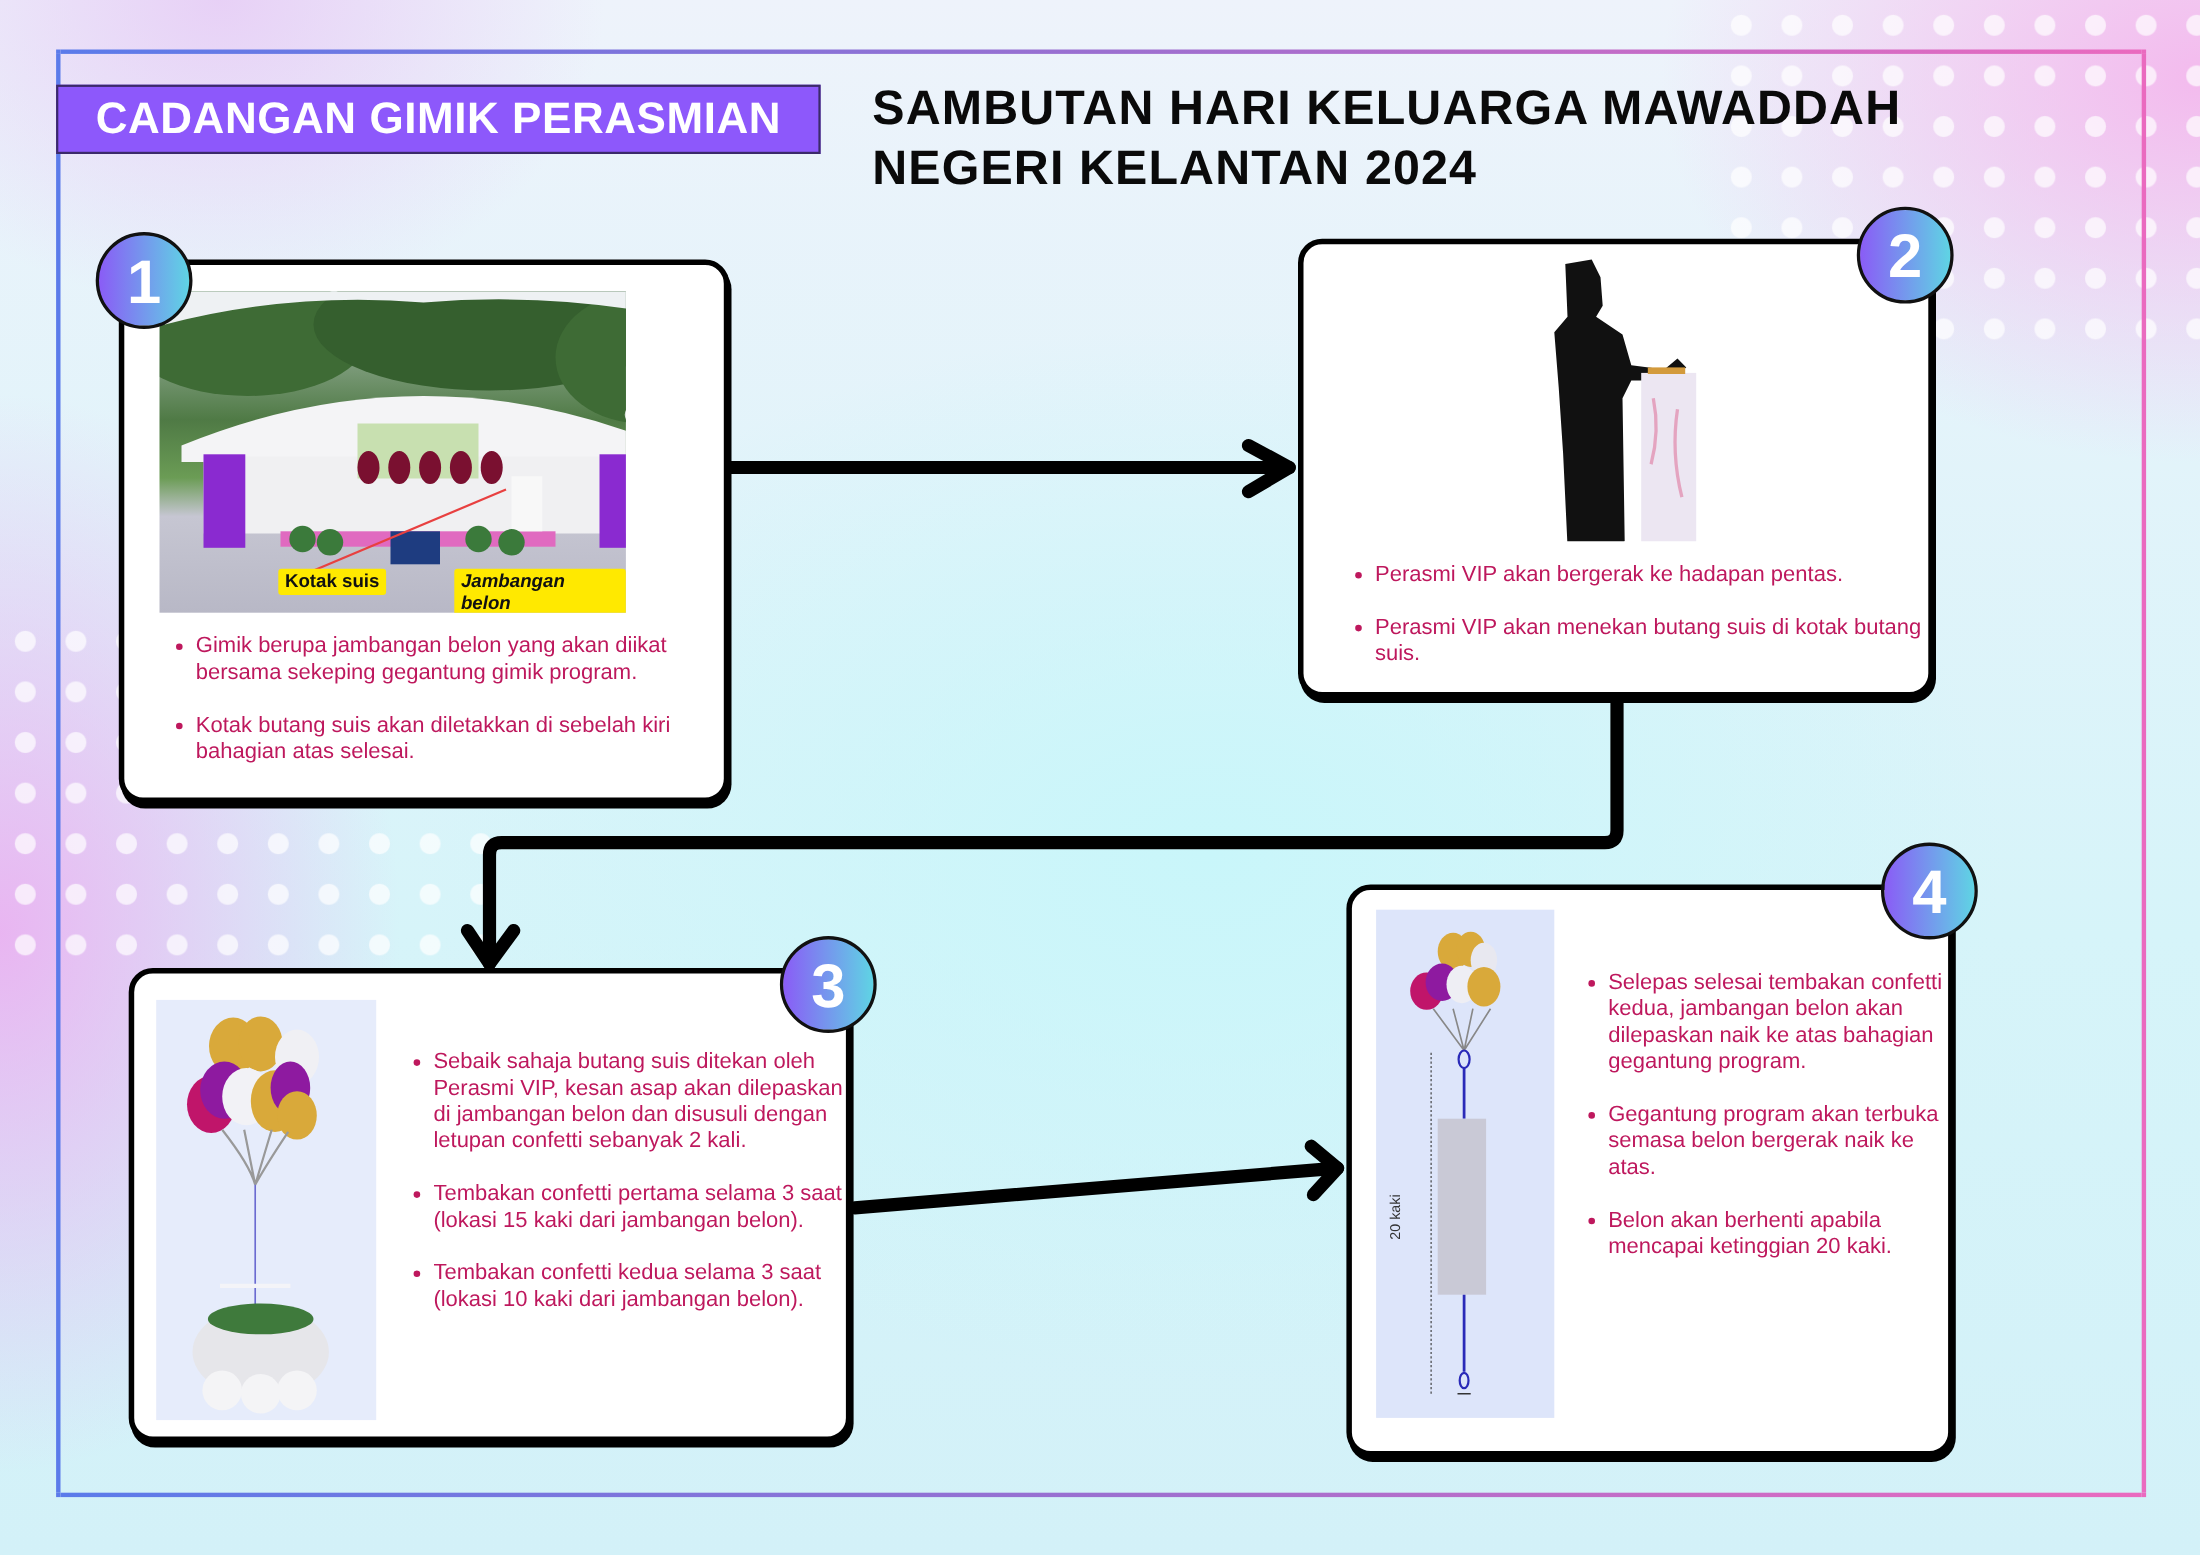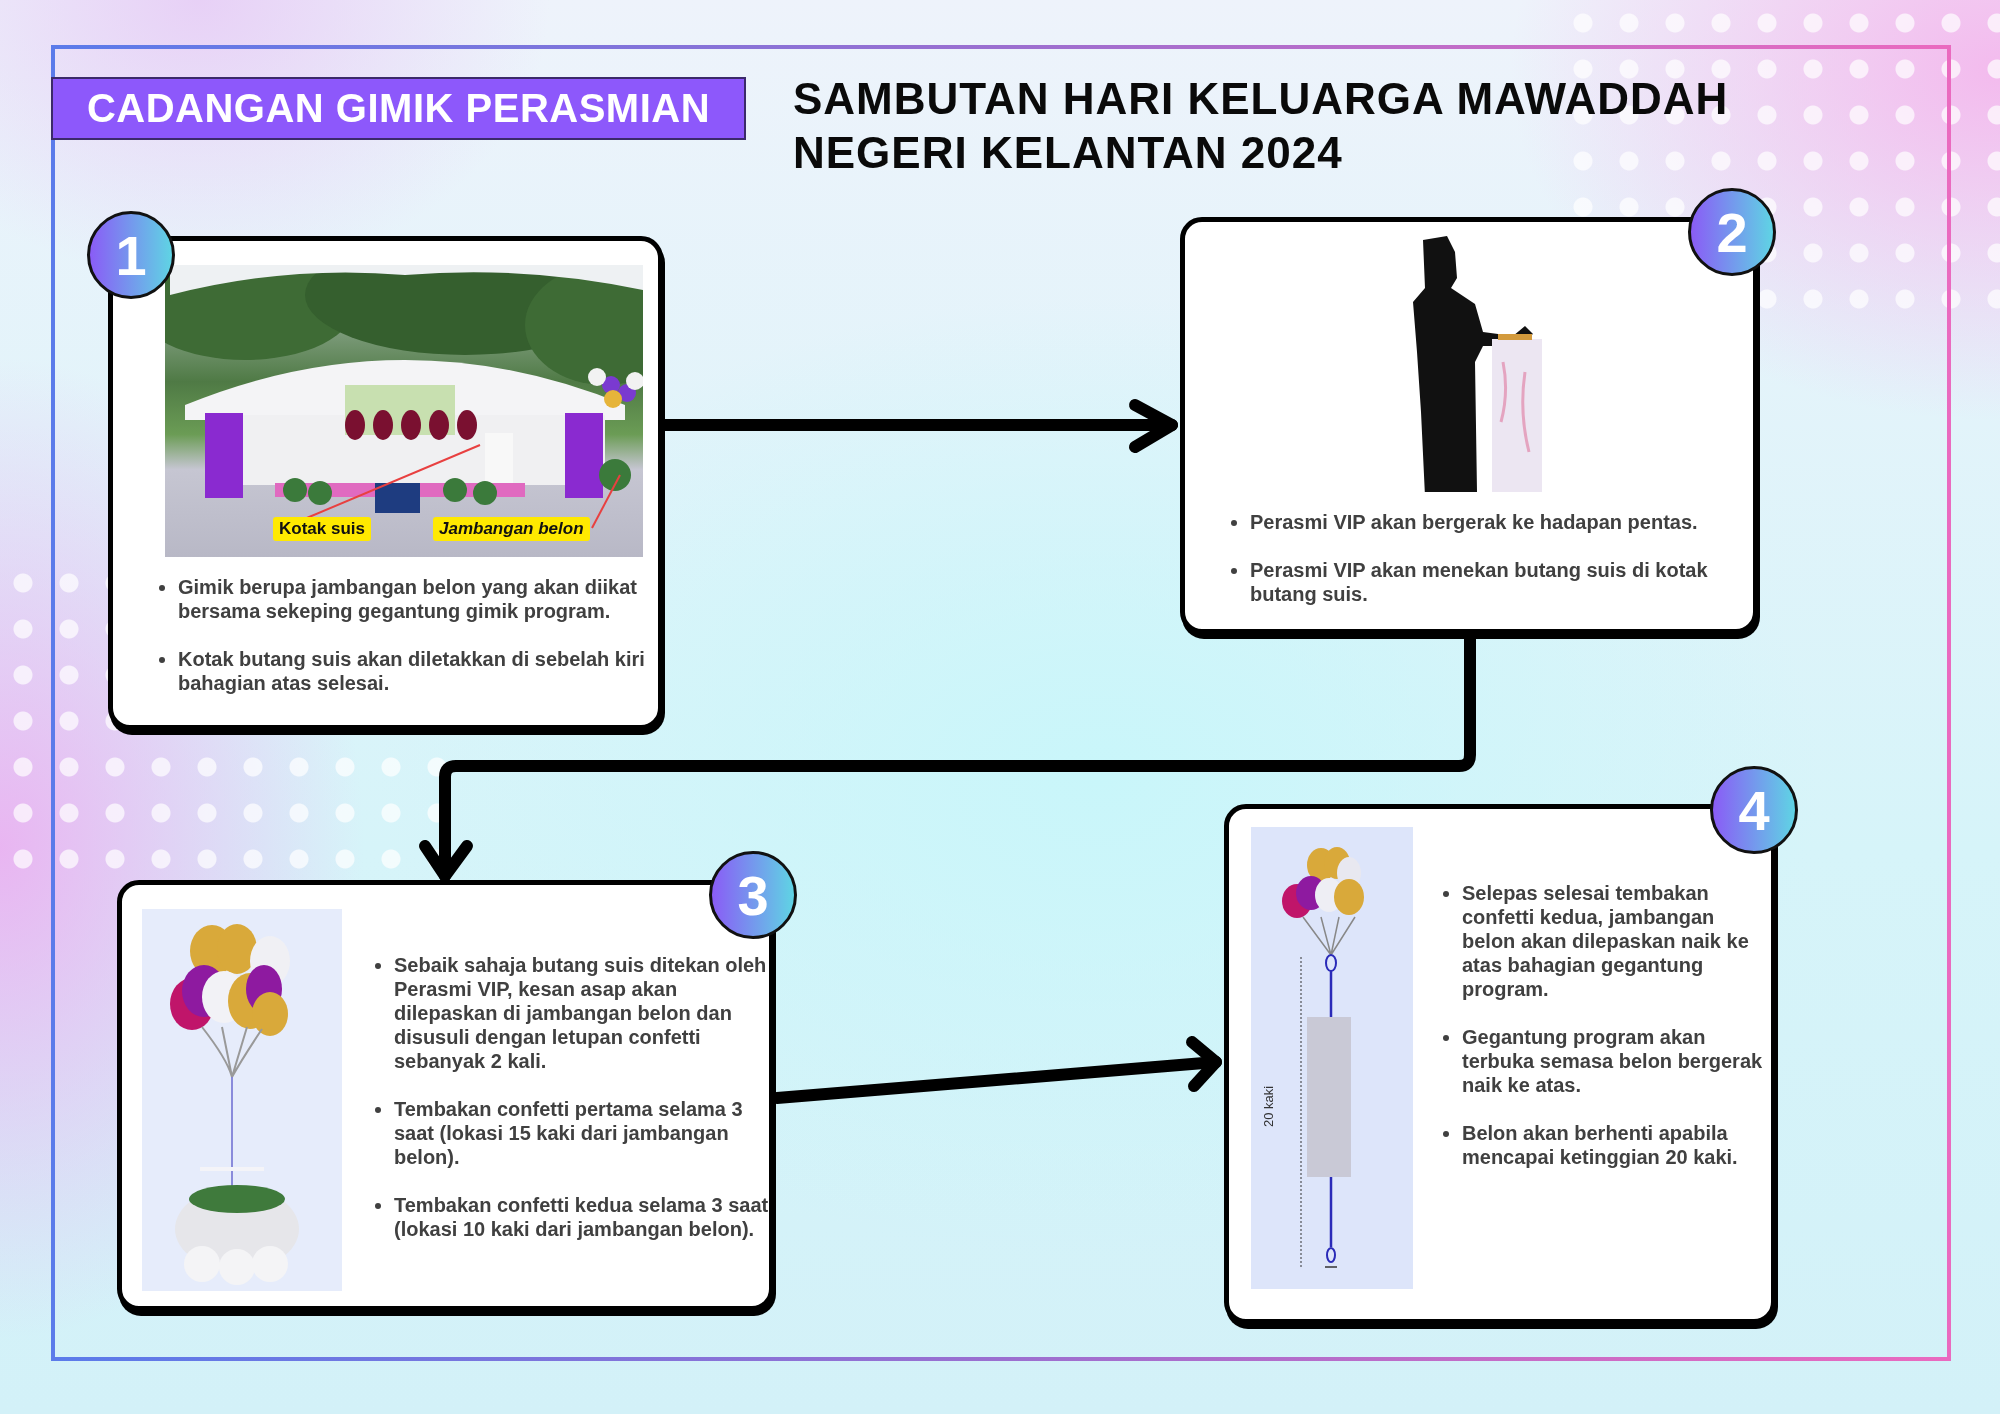--- a/index.html
+++ b/index.html
@@ -19,21 +19,21 @@
     border-image:linear-gradient(90deg,#5b7bea,#9b6fd0 50%,#ea6abf) 1;}
   .label{position:absolute;left:51px;top:77px;width:695px;height:63px;background:#8d58fb;
     border:2px solid #3b2a6a;box-sizing:border-box;color:#fff;font-weight:700;font-size:40px;
     display:flex;align-items:center;justify-content:center;letter-spacing:0.5px;}
   .title{position:absolute;left:793px;top:72px;font-weight:700;font-size:44px;line-height:54px;color:#0a0a0a;letter-spacing:1px;}
   .card{position:absolute;background:#fff;border:5px solid #000;border-radius:22px;box-sizing:border-box;
     box-shadow:2px 5px 0 #000;}
   .badge{position:absolute;width:88px;height:88px;border-radius:50%;border:3px solid #111;box-sizing:border-box;
     background:linear-gradient(90deg,#8a5cf6,#5fd4e4);color:#fff;font-weight:700;font-size:56px;
     display:flex;align-items:center;justify-content:center;}
-  ul{margin:0;padding-left:30px;font-size:20px;line-height:24px;color:#404040;font-weight:bold;}
+  ul{margin:0;padding-left:30px;font-size:20px;line-height:24px;color:#be185d;}
   li{margin-bottom:24px;}
   li:last-child{margin-bottom:0;}
   .pic{position:absolute;overflow:hidden;}
   .tag{position:absolute;background:#ffe900;color:#111;font-weight:700;font-size:17px;padding:2px 6px;border-radius:3px;}
   svg{position:absolute;left:0;top:0;}
 </style>
 </head>
 <body>
 
 <div class="dots" style="left:1560px;top:0;width:440px;height:330px;"></div>
@@ -55,21 +55,21 @@
 
     <path d="M1470 636 L1470 755 Q1470 766 1459 766 L456 766 Q445 766 445 777 L445 876"></path>
     <polyline points="425,846 445,876 467,846"></polyline>
 
     <line x1="777" y1="1098" x2="1216" y2="1062"></line>
     <polyline points="1192,1042 1216,1062 1194,1086"></polyline>
   </g>
 </svg>
 
 <div class="card" style="left:108px;top:236px;width:555px;height:494px;">
-  <div class="pic" style="left:32px;top:24px;width:478px;height:292px;background:linear-gradient(180deg,#b9c7c2 0%,#4f7a45 40%,#6b9c55 58%,#c6c6d2 70%,#b8b8c6 100%);margin-left:20px;">
+  <div class="pic" style="left:32px;top:24px;width:424px;height:292px;background:linear-gradient(180deg,#b9c7c2 0%,#4f7a45 40%,#6b9c55 58%,#c6c6d2 70%,#b8b8c6 100%);">
     <svg width="478" height="292">
       <ellipse cx="80" cy="40" rx="110" ry="55" fill="#3e6b35"></ellipse>
       <ellipse cx="300" cy="30" rx="160" ry="60" fill="#355f2e"></ellipse>
       <ellipse cx="440" cy="60" rx="80" ry="60" fill="#3e6b35"></ellipse>
       <path d="M5 30 Q120 0 240 10 Q360 0 478 25 L478 0 L5 0 Z" fill="#eef1f3"></path>
       <path d="M20 140 Q240 50 460 140 L460 155 L20 155 Z" fill="#f4f4f6"></path>
       <rect x="40" y="150" width="400" height="70" fill="#f0f0f2"></rect>
       <rect x="180" y="120" width="110" height="50" fill="#c8e0b0"></rect>
       <rect x="40" y="148" width="38" height="85" fill="#8a2ad0"></rect>
       <rect x="400" y="148" width="38" height="85" fill="#8a2ad0"></rect>

